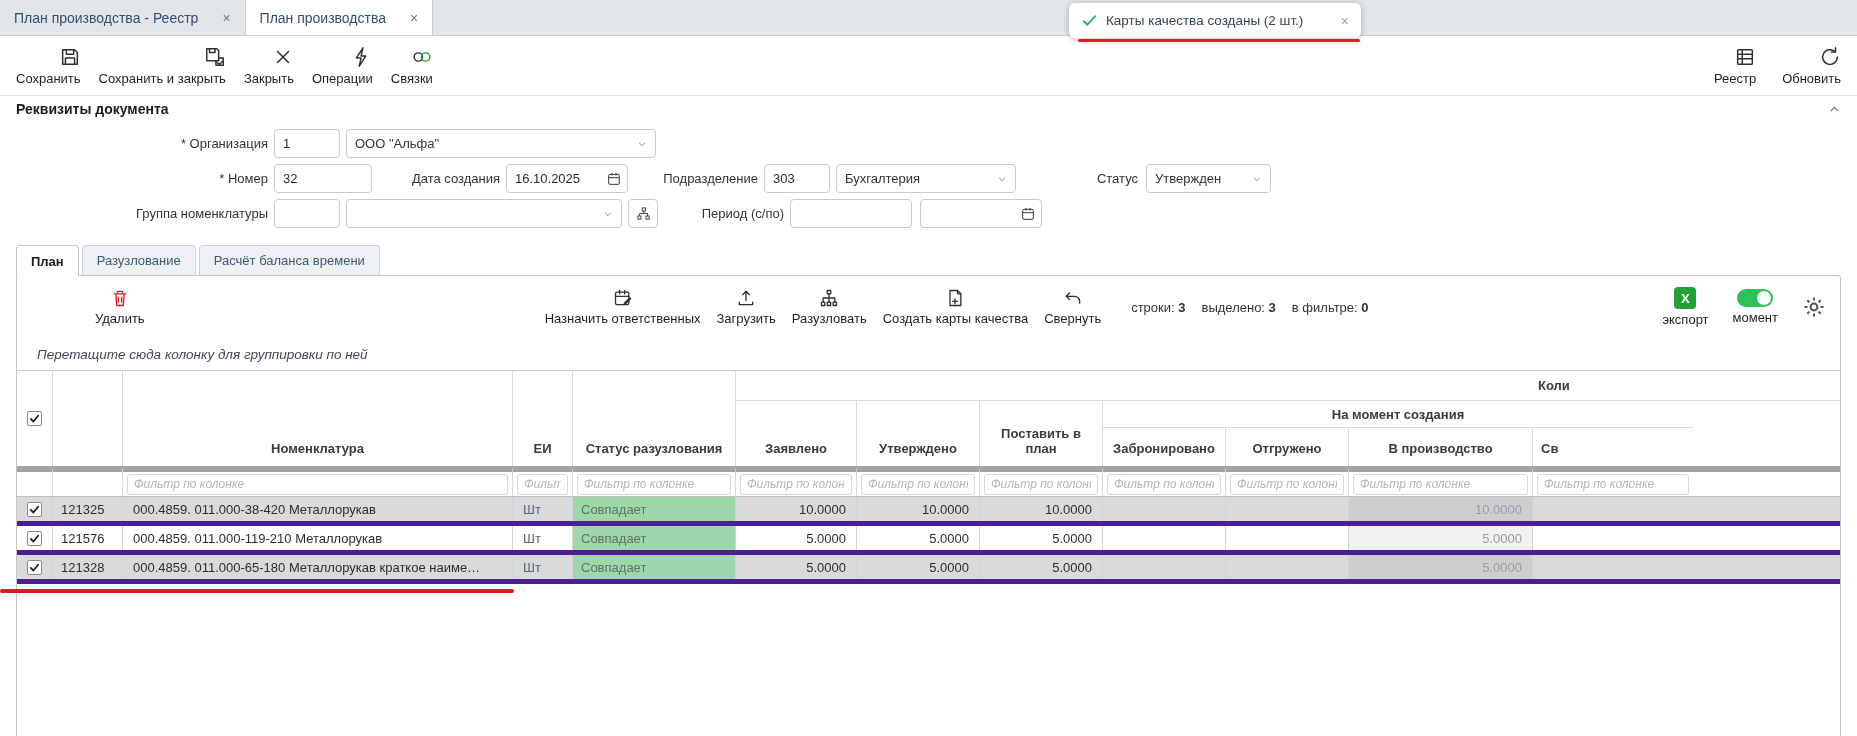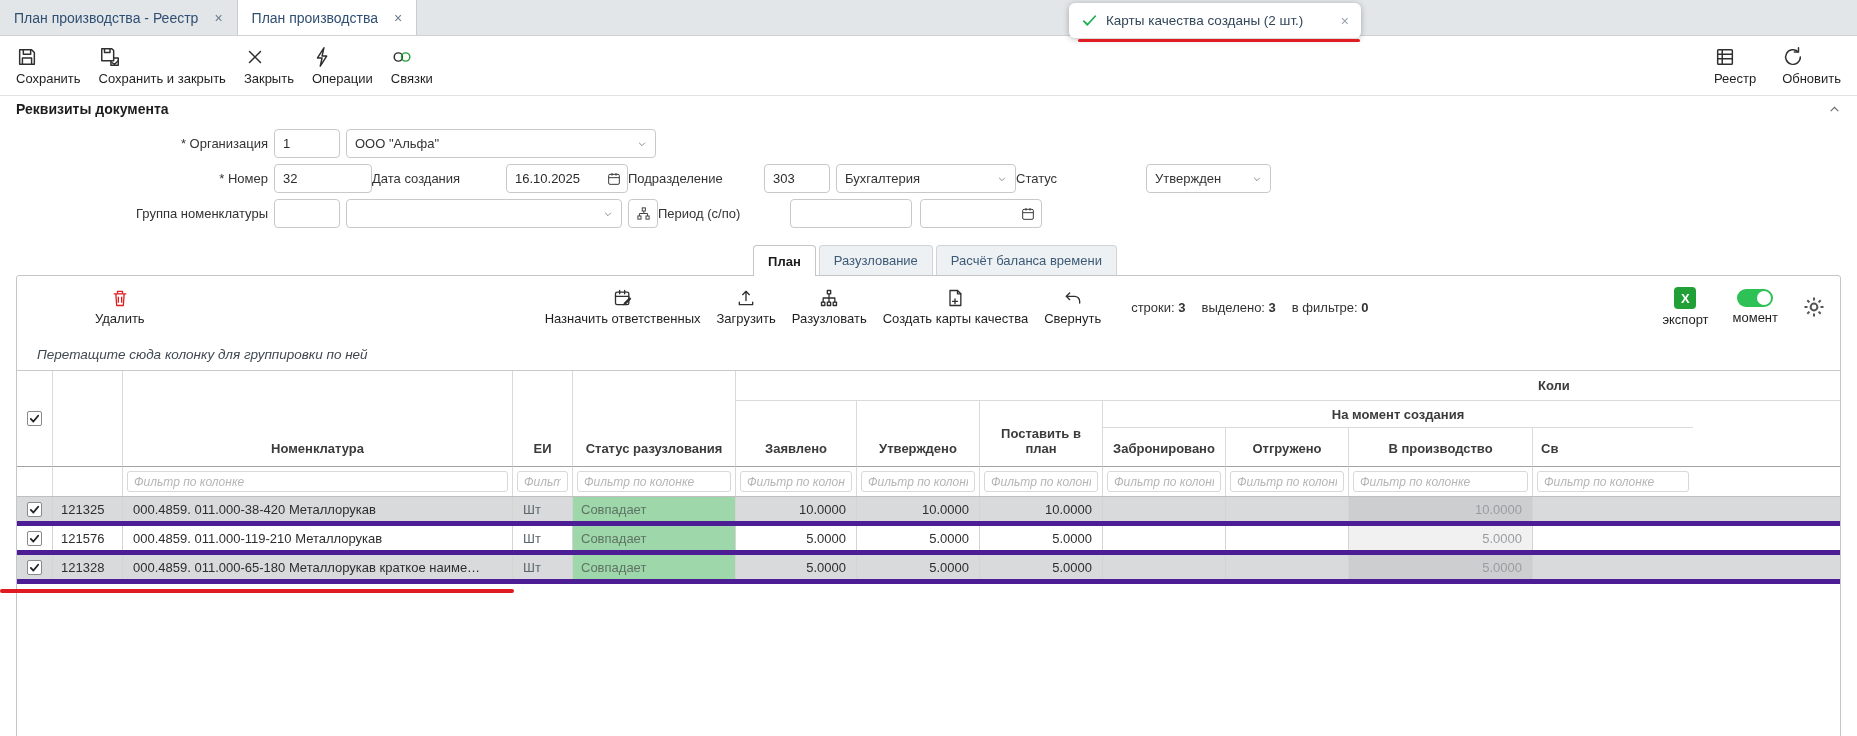--- a/index.html
+++ b/index.html
@@ -1,65 +1,65 @@
 <!DOCTYPE html>
 <html><head>
 <meta charset="utf-8">
 <style>
   * { box-sizing: border-box; margin: 0; padding: 0; }
   html,body { width:1857px; height:736px; overflow:hidden; background:#fff;
     font-family:"Liberation Sans", sans-serif; color:#2b2b2b; position:relative; }
 
   
   .tabbar { height:36px; background:#e3e6e9; border-bottom:1px solid #cfd3d6; display:flex; align-items:stretch; }
-  .wtab { display:flex; align-items:center; gap:16px; padding:0 14px; font-size:14px; color:#2f4f72;
+  .wtab { display:flex; align-items:center; gap:24px; padding:0 14px; font-size:14px; color:#2f4f72;
     border-right:1px solid #c9cdd1; cursor:default; }
   .wtab.active { background:#fff; }
   .wtab .x { color:#6b7b8c; font-size:14px; }
 
   
   .toast { position:absolute; top:3px; right:496px; width:292px; height:35px; background:#fff; border-radius:6px;
     box-shadow:0 1px 6px rgba(0,0,0,.28); display:flex; align-items:center; gap:8px; padding:0 12px; z-index:40; }
   .toast .msg { font-size:13.5px; color:#33475b; white-space:nowrap; }
   .toast .x { margin-left:auto; color:#98a2ad; font-size:14px; }
 
   .annotation { position:absolute; background:#e11b22; border-radius:2px; z-index:50; }
   .annot-toast { left:1078px; top:39px; width:282px; height:3px; }
   .annot-row { left:0px; top:589px; width:514px; height:4px; }
 
   
   .main-toolbar { height:60px; background:#fff; border-bottom:1px solid #e2e2e2; display:flex; align-items:center; padding:0 16px; }
-  .titem { display:flex; flex-direction:column; align-items:flex-start; gap:3px; cursor:default; }
+  .titem { display:flex; flex-direction:column; align-items:flex-end; gap:3px; cursor:default; }
   .titem .lbl { font-size:13px; color:#1f1f1f; white-space:nowrap; }
   .tleft { display:flex; gap:18px; }
   .tright { display:flex; gap:26px; margin-left:auto; }
   .ic { width:22px; height:22px; stroke:#2f2f2f; fill:none; stroke-width:1.6; stroke-linecap:round; stroke-linejoin:round; }
   .ic.red { stroke:#e02020; }
 
   
   .section-bar { height:26px; display:flex; align-items:center; justify-content:space-between; padding:0 16px; }
   .section-title { font-size:14px; font-weight:700; color:#1c1c1c; }
   .form { padding:4px 16px 8px; }
   .frow { height:35px; display:flex; align-items:center; font-size:13px; color:#333; }
   .flabel { width:252px; text-align:right; padding-right:0; }
-  .flabel2 { }
+  .flabel2 { text-align:right; }
   .inp { height:29px; border:1px solid #c9c9c9; border-radius:4px; padding:0 8px; font-size:13px;
     font-family:"Liberation Sans",sans-serif; color:#2b2b2b; background:#fff; outline:none; }
   input::placeholder { font-style:italic; color:#b5b5b5; text-overflow:ellipsis; }
   .sel { height:29px; border:1px solid #c9c9c9; border-radius:4px; background:#fff; display:flex;
     align-items:center; justify-content:space-between; padding:0 8px; font-size:13px; cursor:default; }
   .chev { width:10px; height:10px; stroke:#667; fill:none; stroke-width:1.8; flex:none; margin-left:6px; }
   .datewrap { position:relative; display:flex; align-items:center; }
   .datewrap .cal { position:absolute; right:6px; width:16px; height:16px; stroke:#3a3a3a; fill:none; stroke-width:1.5; }
   .treebtn { width:30px; height:29px; border:1px solid #c9c9c9; border-radius:4px; background:#fff;
     display:flex; align-items:center; justify-content:center; margin-left:6px; }
   .gap6 { margin-left:6px; } .gap8 { margin-left:8px; }
 
   
-  .view-tabs { padding:6px 0 0 16px; display:flex; position:relative; z-index:2; margin-bottom:-1px;justify-content:center; }
+  .view-tabs { padding:6px 0 0 16px; display:flex; position:relative; z-index:2; margin-bottom:-1px; }
   .vtab { display:inline-flex; align-items:center; height:30px; padding:0 14px; border:1px solid #d0d4d7; border-bottom:none;
     border-radius:4px 4px 0 0; background:#eef1f3; color:#3c5a77; font-size:13px; margin-right:3px; cursor:default; }
   .vtab.active { background:#fff; border-color:#c2c6c9; color:#1b1b1b; font-weight:700; height:31px; }
 
   
   .panel { margin:0 16px; border:1px solid #c2c6c9; border-radius:3px; background:#fff; height:480px; position:relative; overflow:hidden; }
   .panel-toolbar { height:62px; display:flex; align-items:center; }
   .pitem { display:flex; flex-direction:column; align-items:center; gap:3px; cursor:default; }
   .pitem .lbl { font-size:13px; color:#1f1f1f; white-space:nowrap; }
   .pdelete { margin-left:78px; }
@@ -85,21 +85,21 @@
   .a-nom{grid-area:1/3/4/4;}
   .a-ei{grid-area:1/4/4/5;}
   .a-status{grid-area:1/5/4/6;text-align:center;}
   .a-qty{grid-area:1/6/2/14; border-right:none; border-bottom:1px solid #dadada; position:relative; padding:0;}
   .a-qty .qlbl { position:absolute; left:802px; top:7px; font-weight:700; color:#3b3b3b; white-space:nowrap; }
   .a-decl{grid-area:2/6/4/7;} .a-appr{grid-area:2/7/4/8;} .a-plan{grid-area:2/8/4/9;}
   .a-create{grid-area:2/9/3/13; border-right:none; border-bottom:1px solid #dadada; align-items:center; padding:0;}
   .a-res{grid-area:3/9/4/10;} .a-ship{grid-area:3/10/4/11;} .a-prod{grid-area:3/11/4/12;}
   .a-sv{grid-area:3/12/4/13; border-right:none; justify-content:flex-start; padding-left:8px;}
   .a-rest{grid-area:2/13/4/14; border-right:none;}
-  .fc { grid-row:4; border-top:1px solid #a3a3a3; border-right:1px solid #dadada; padding:4px; display:flex; align-items:center; }
+  .fc { grid-row:4; border-top:6px solid #a3a3a3; border-right:1px solid #dadada; padding:4px; display:flex; align-items:center; }
   .fc input { width:100%; height:21px; border:1px solid #d8d8d8; border-radius:3px; padding:0 6px; font-size:12px;
     font-family:"Liberation Sans",sans-serif; outline:none; }
   .f1{grid-column:1;} .f2{grid-column:2;} .f3{grid-column:3;} .f4{grid-column:4;} .f5{grid-column:5;}
   .f6{grid-column:6;} .f7{grid-column:7;} .f8{grid-column:8;} .f9{grid-column:9;} .f10{grid-column:10;}
   .f11{grid-column:11;} .f12{grid-column:12; border-right:none;} .f13{grid-column:13; border-right:none;}
 
   .grow { height:29px; border-bottom:5px solid #4c1d95; font-size:13px; color:#2e2e2e; }
   .grow > div { display:flex; align-items:center; border-right:1px solid #d4d4d4; overflow:hidden; }
   .grow > div:nth-last-child(-n+2) { border-right:none; }
   .stripe { background:#d9dadb; }

